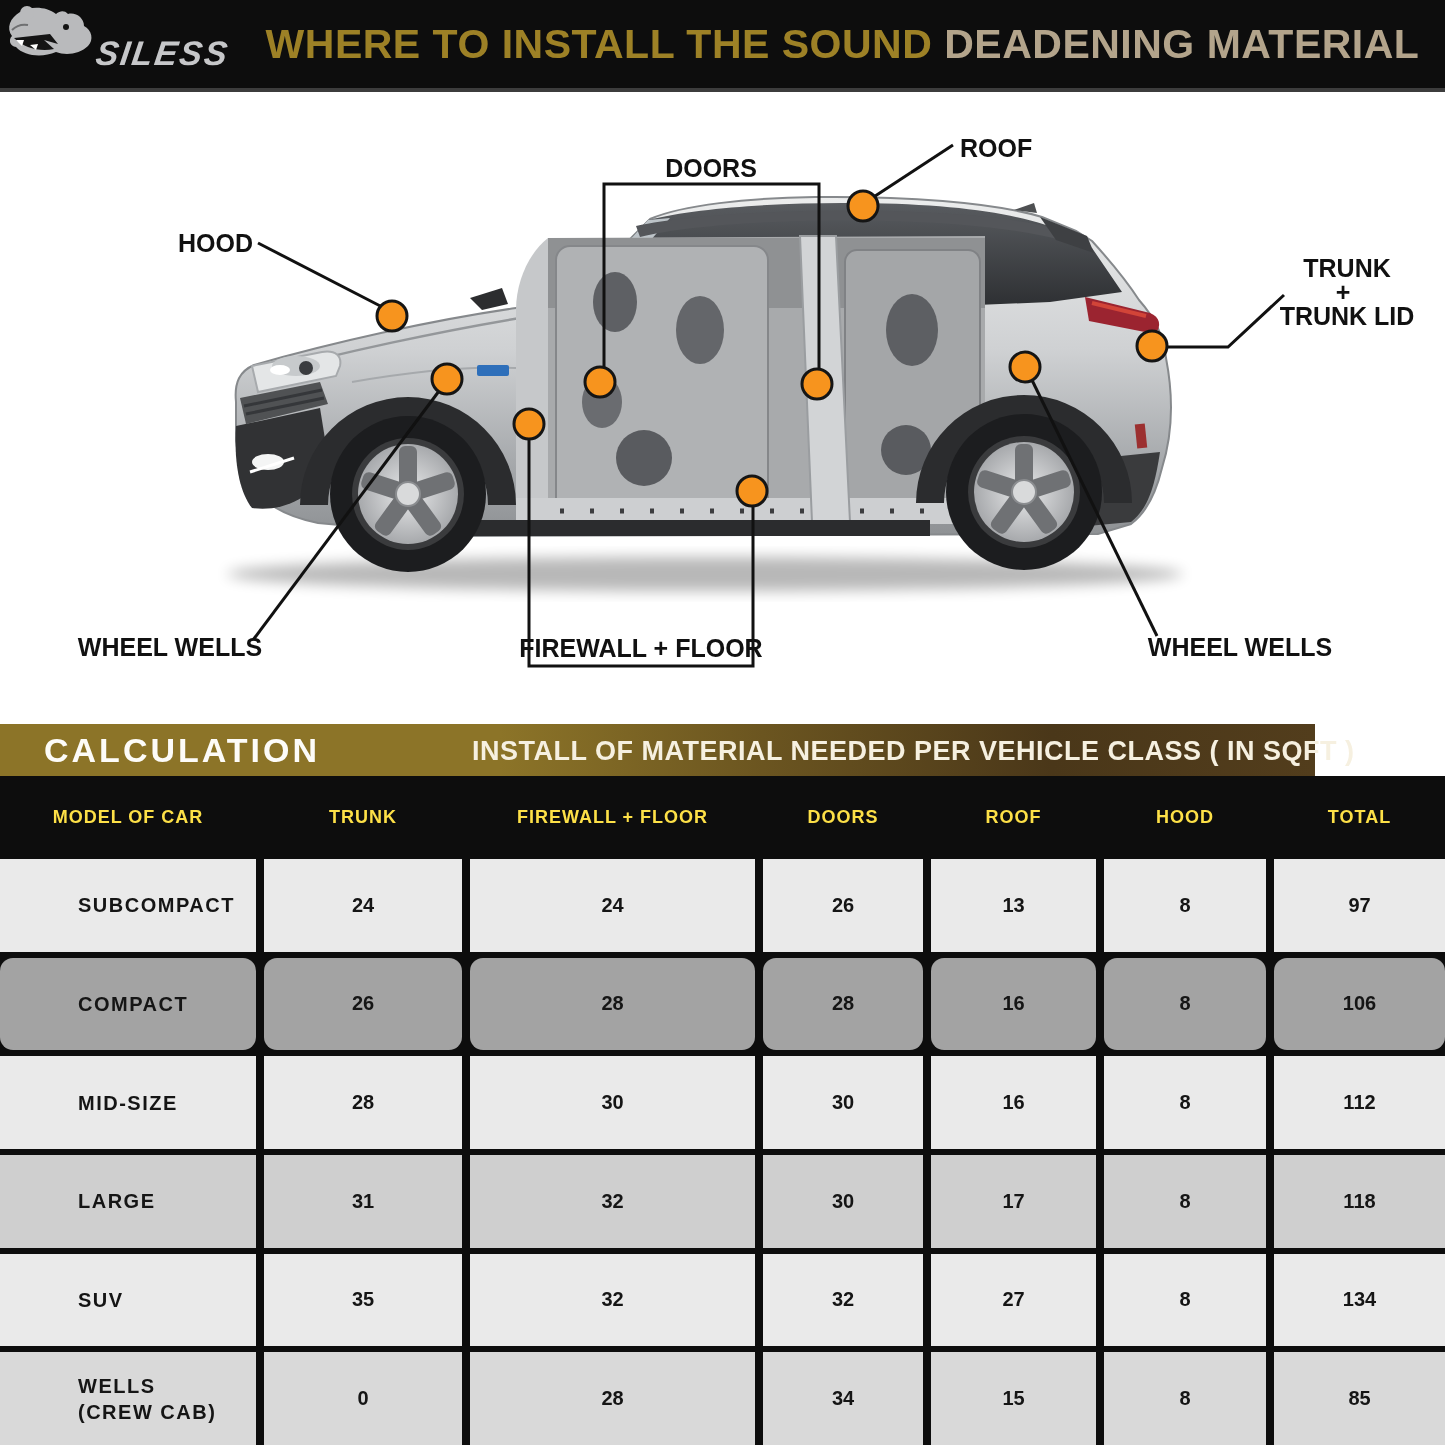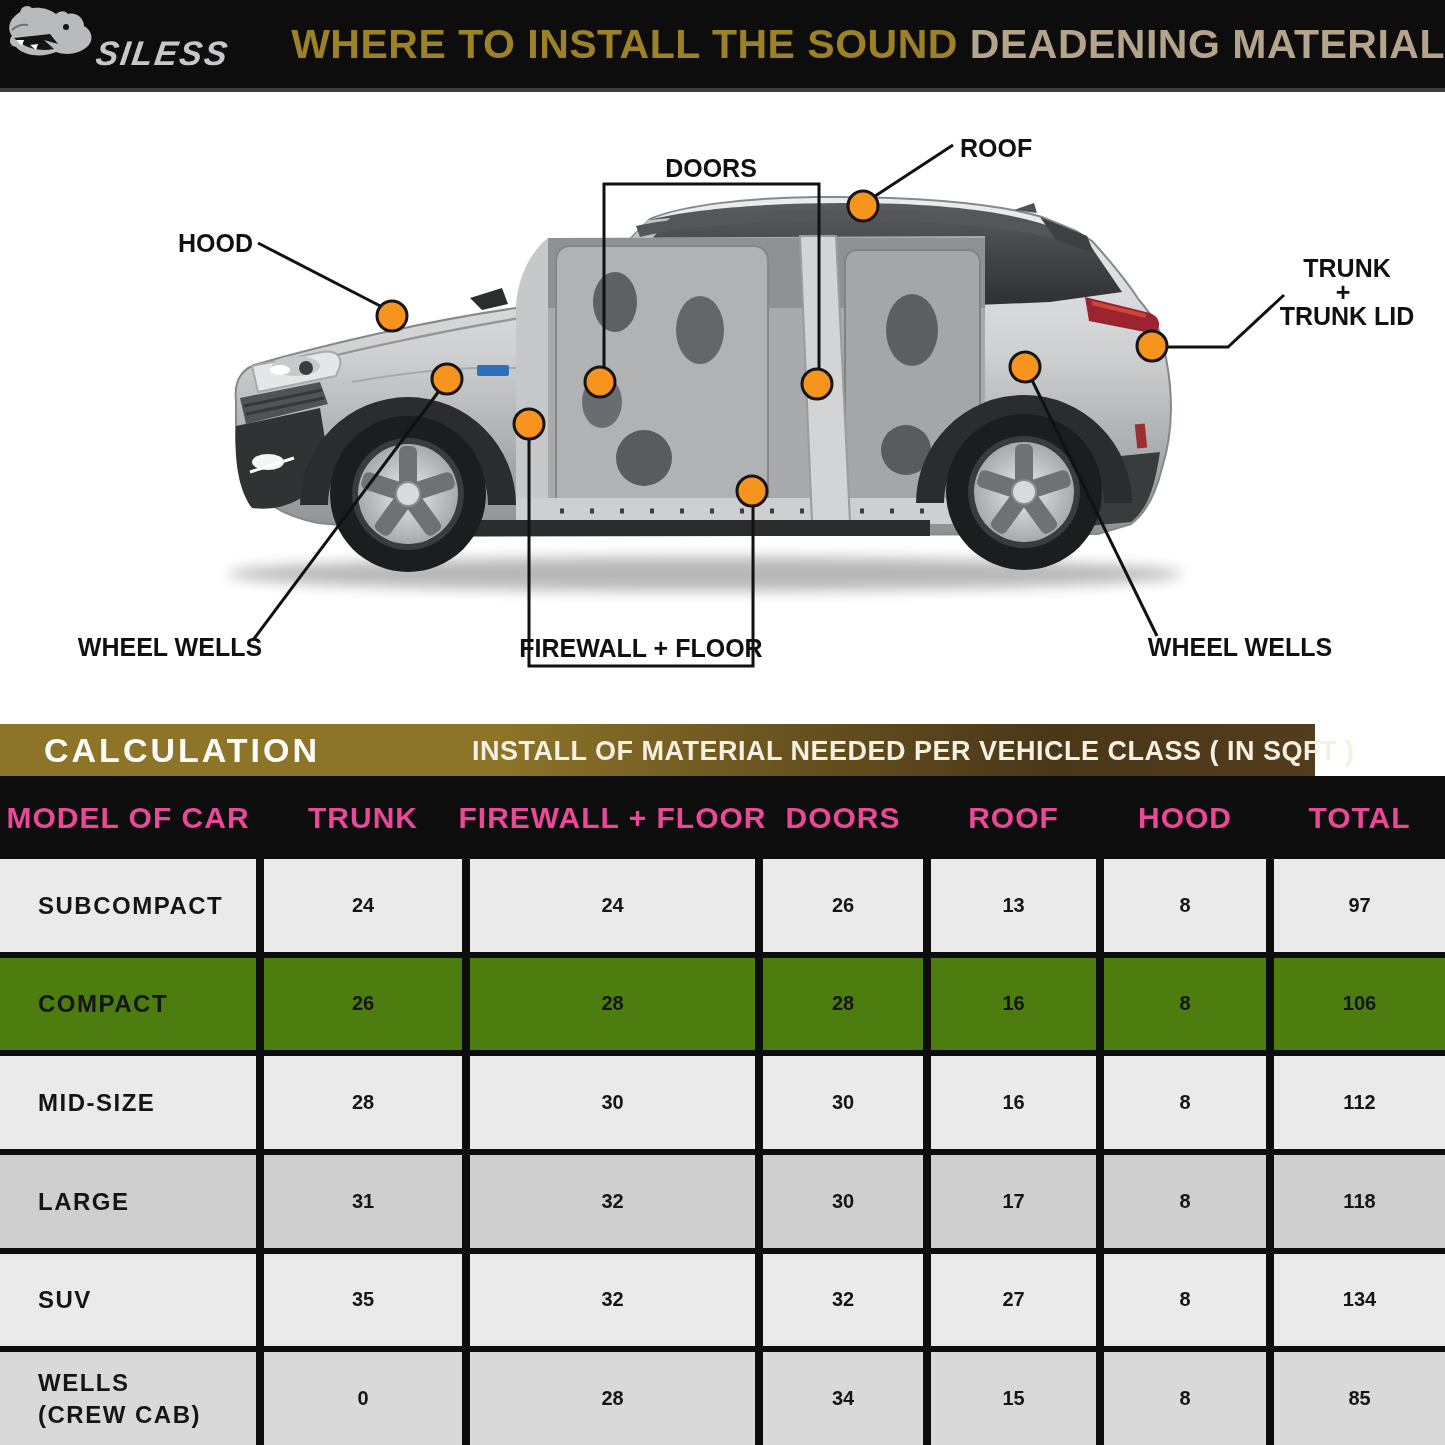--- a/index.html
+++ b/index.html
@@ -5,21 +5,21 @@
   html,body{margin:0;padding:0;background:#fff;}
   .page{position:relative;width:1445px;height:1445px;overflow:hidden;
         font-family:"Liberation Sans",sans-serif;background:#fff;}
 
   
   .top-header{position:absolute;left:0;top:0;width:1445px;height:88px;background:#0d0d0d;
               border-bottom:4px solid #3c3c3c;display:flex;align-items:center;}
   .logo-wrap{position:relative;width:240px;height:88px;flex:0 0 auto;}
   .brand-text{position:absolute;left:96px;top:34px;font-style:italic;font-weight:bold;
               font-size:34px;color:#c6c7c9;transform:skewX(-8deg);letter-spacing:2px;}
-  .title-wrap{flex:1;text-align:right;font-weight:bold;font-size:41px;line-height:88px;
+  .title-wrap{flex:1;text-align:center;font-weight:bold;font-size:41px;line-height:88px;
               white-space:nowrap;letter-spacing:.5px;}
   .title-part1{color:#9d8126;}
   .title-part2{color:#b3a48b;}
 
   
   .diagram{position:absolute;left:0;top:92px;width:1445px;height:632px;background:#ffffff;}
   .diagram svg{display:block;}
   .callout-text{font-family:"Liberation Sans",sans-serif;font-weight:bold;font-size:25px;fill:#111;}
 
   
@@ -27,29 +27,29 @@
             background:linear-gradient(90deg,#8c7428 0%,#8c7428 38%,#6b5520 58%,#4a3719 80%,#523d1c 100%);
             display:flex;align-items:center;}
   .calc-title{margin-left:44px;font-weight:bold;font-size:34px;color:#fdfcf8;letter-spacing:3px;white-space:nowrap;}
   .calc-subtitle{position:absolute;left:472px;top:0;height:52px;line-height:54px;
                  font-weight:bold;font-size:27px;color:#f6f0e0;letter-spacing:.5px;white-space:nowrap;}
 
   
   .tbl-header{position:absolute;left:0;top:776px;width:1445px;height:83px;background:#0d0d0d;
               display:grid;grid-template-columns:256px 198px 285px 160px 165px 162px 171px;column-gap:8px;}
   .tbl-header .hcell{display:flex;align-items:center;justify-content:center;
-                     color:#ec4899;font-weight:bold;font-size:30px;letter-spacing:1px;white-space:nowrap;}
+                     color:#fde047;font-weight:bold;font-size:18px;letter-spacing:1px;white-space:nowrap;}
   .tbl-body{position:absolute;left:0;top:859px;width:1445px;height:586px;background:#0d0d0d;
             display:grid;grid-template-columns:256px 198px 285px 160px 165px 162px 171px;
             grid-auto-rows:1fr;column-gap:8px;row-gap:6px;}
   .cell{display:flex;align-items:center;justify-content:center;
         font-weight:bold;font-size:20px;color:#151515;background:#eaeaea;}
-  .cell.model{justify-content:flex-start;padding-left:38px;font-size:24px;letter-spacing:1.5px;
+  .cell.model{justify-content:flex-start;padding-left:78px;font-size:20px;letter-spacing:1.5px;
               white-space:pre-line;line-height:1.3;}
-  .row2{background:#4d7c0f;}
+  .row2{background:#a3a3a3;border-radius:13px;}
   .row4{background:#cfcfcf;}
   .row6{background:#d9d9d9;}
 </style>
 </head>
 <body>
 
 <div class="page">
 
   <div class="top-header">
     <div class="logo-wrap">

